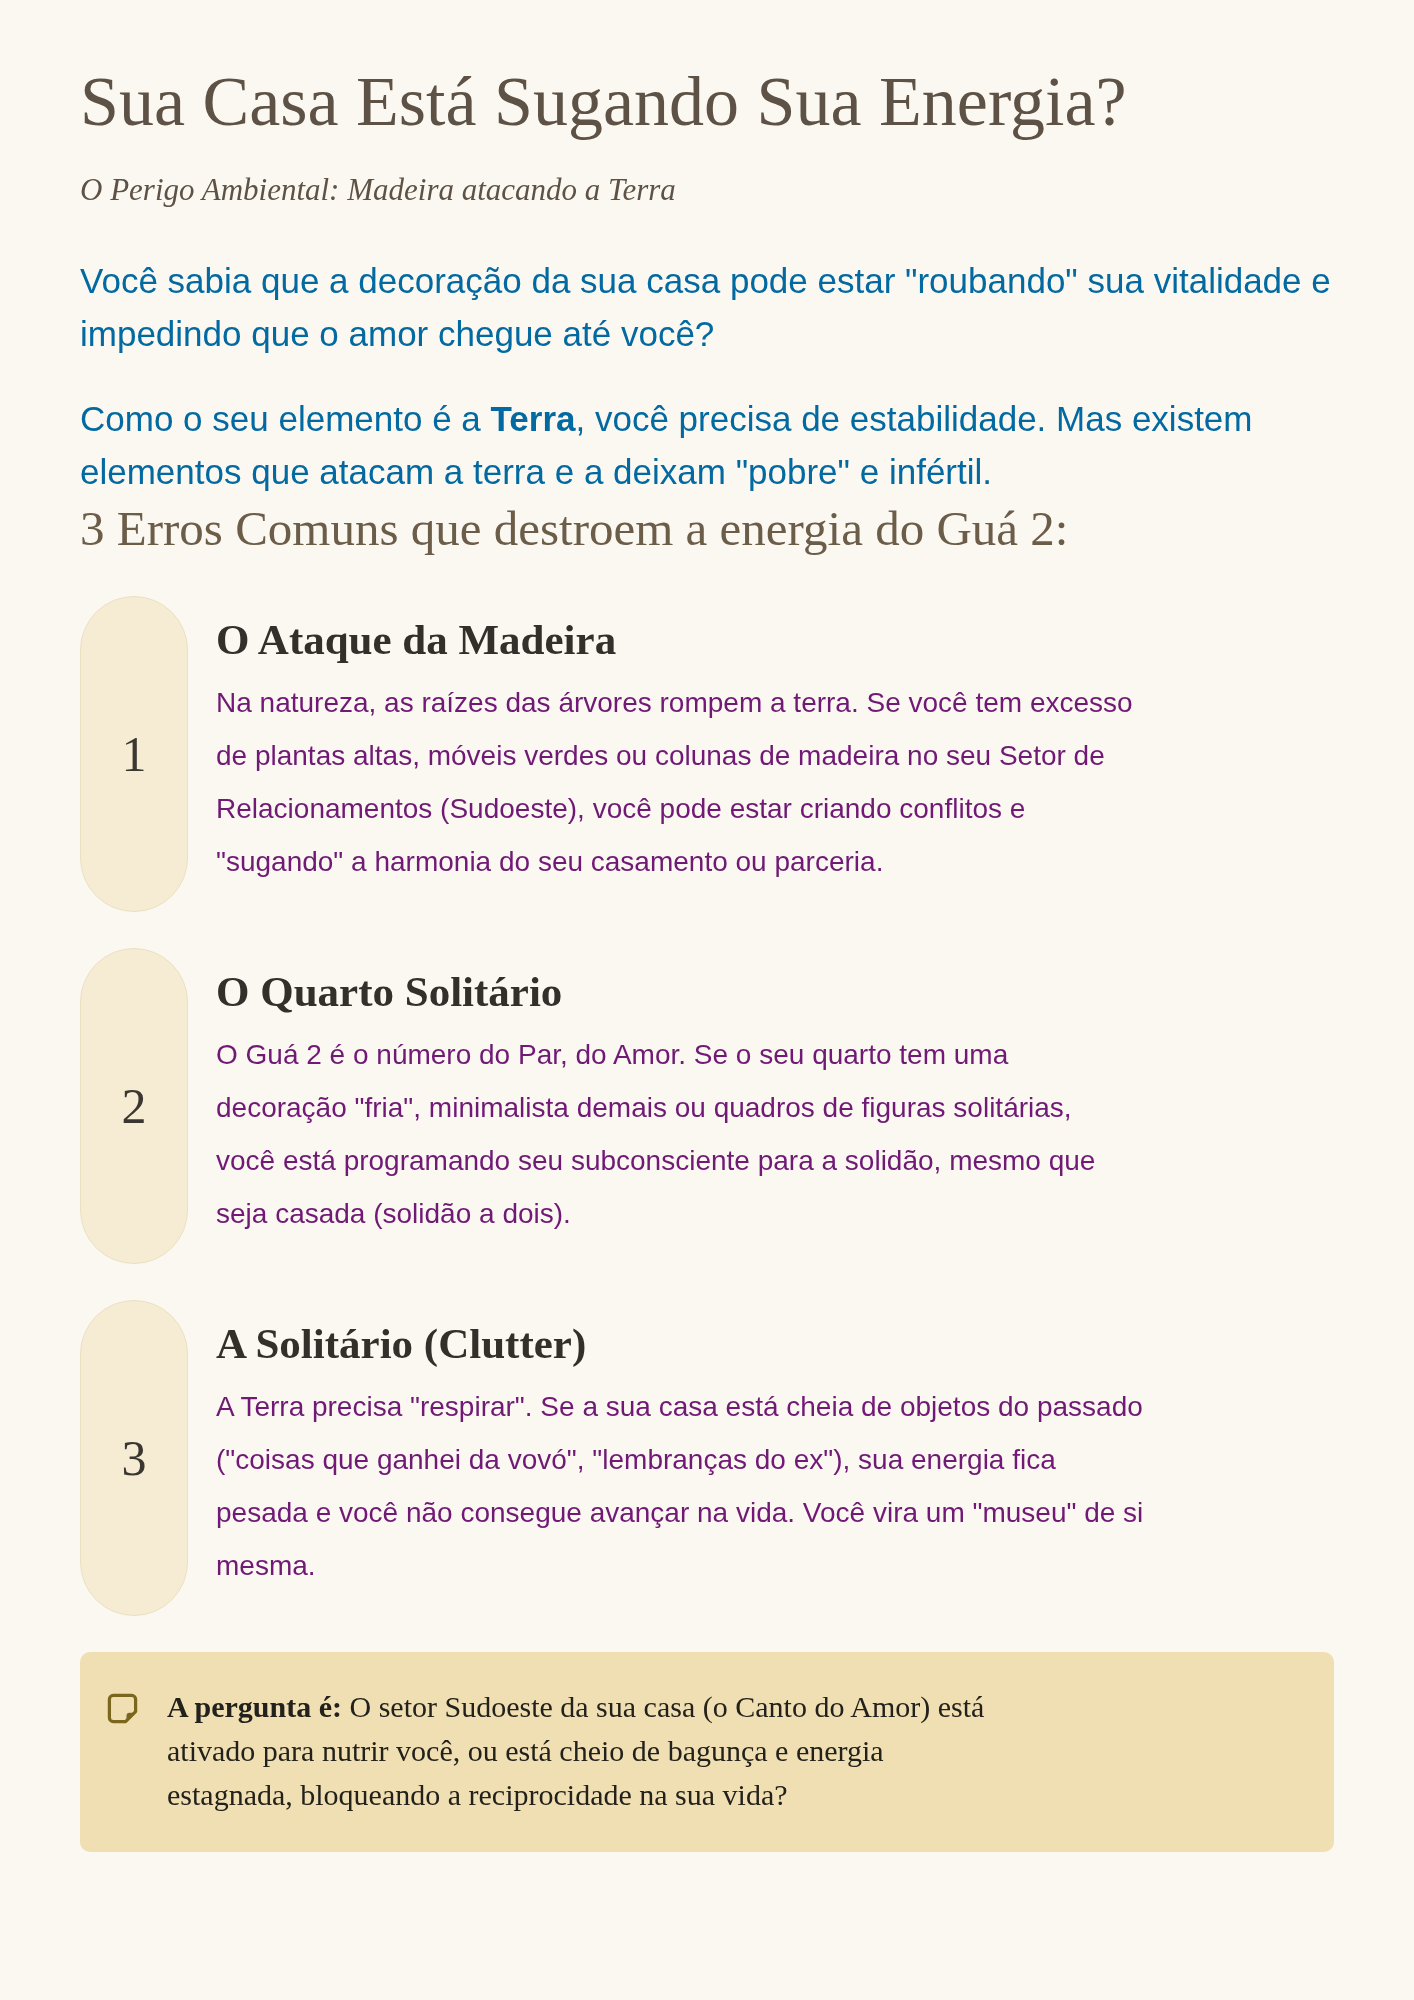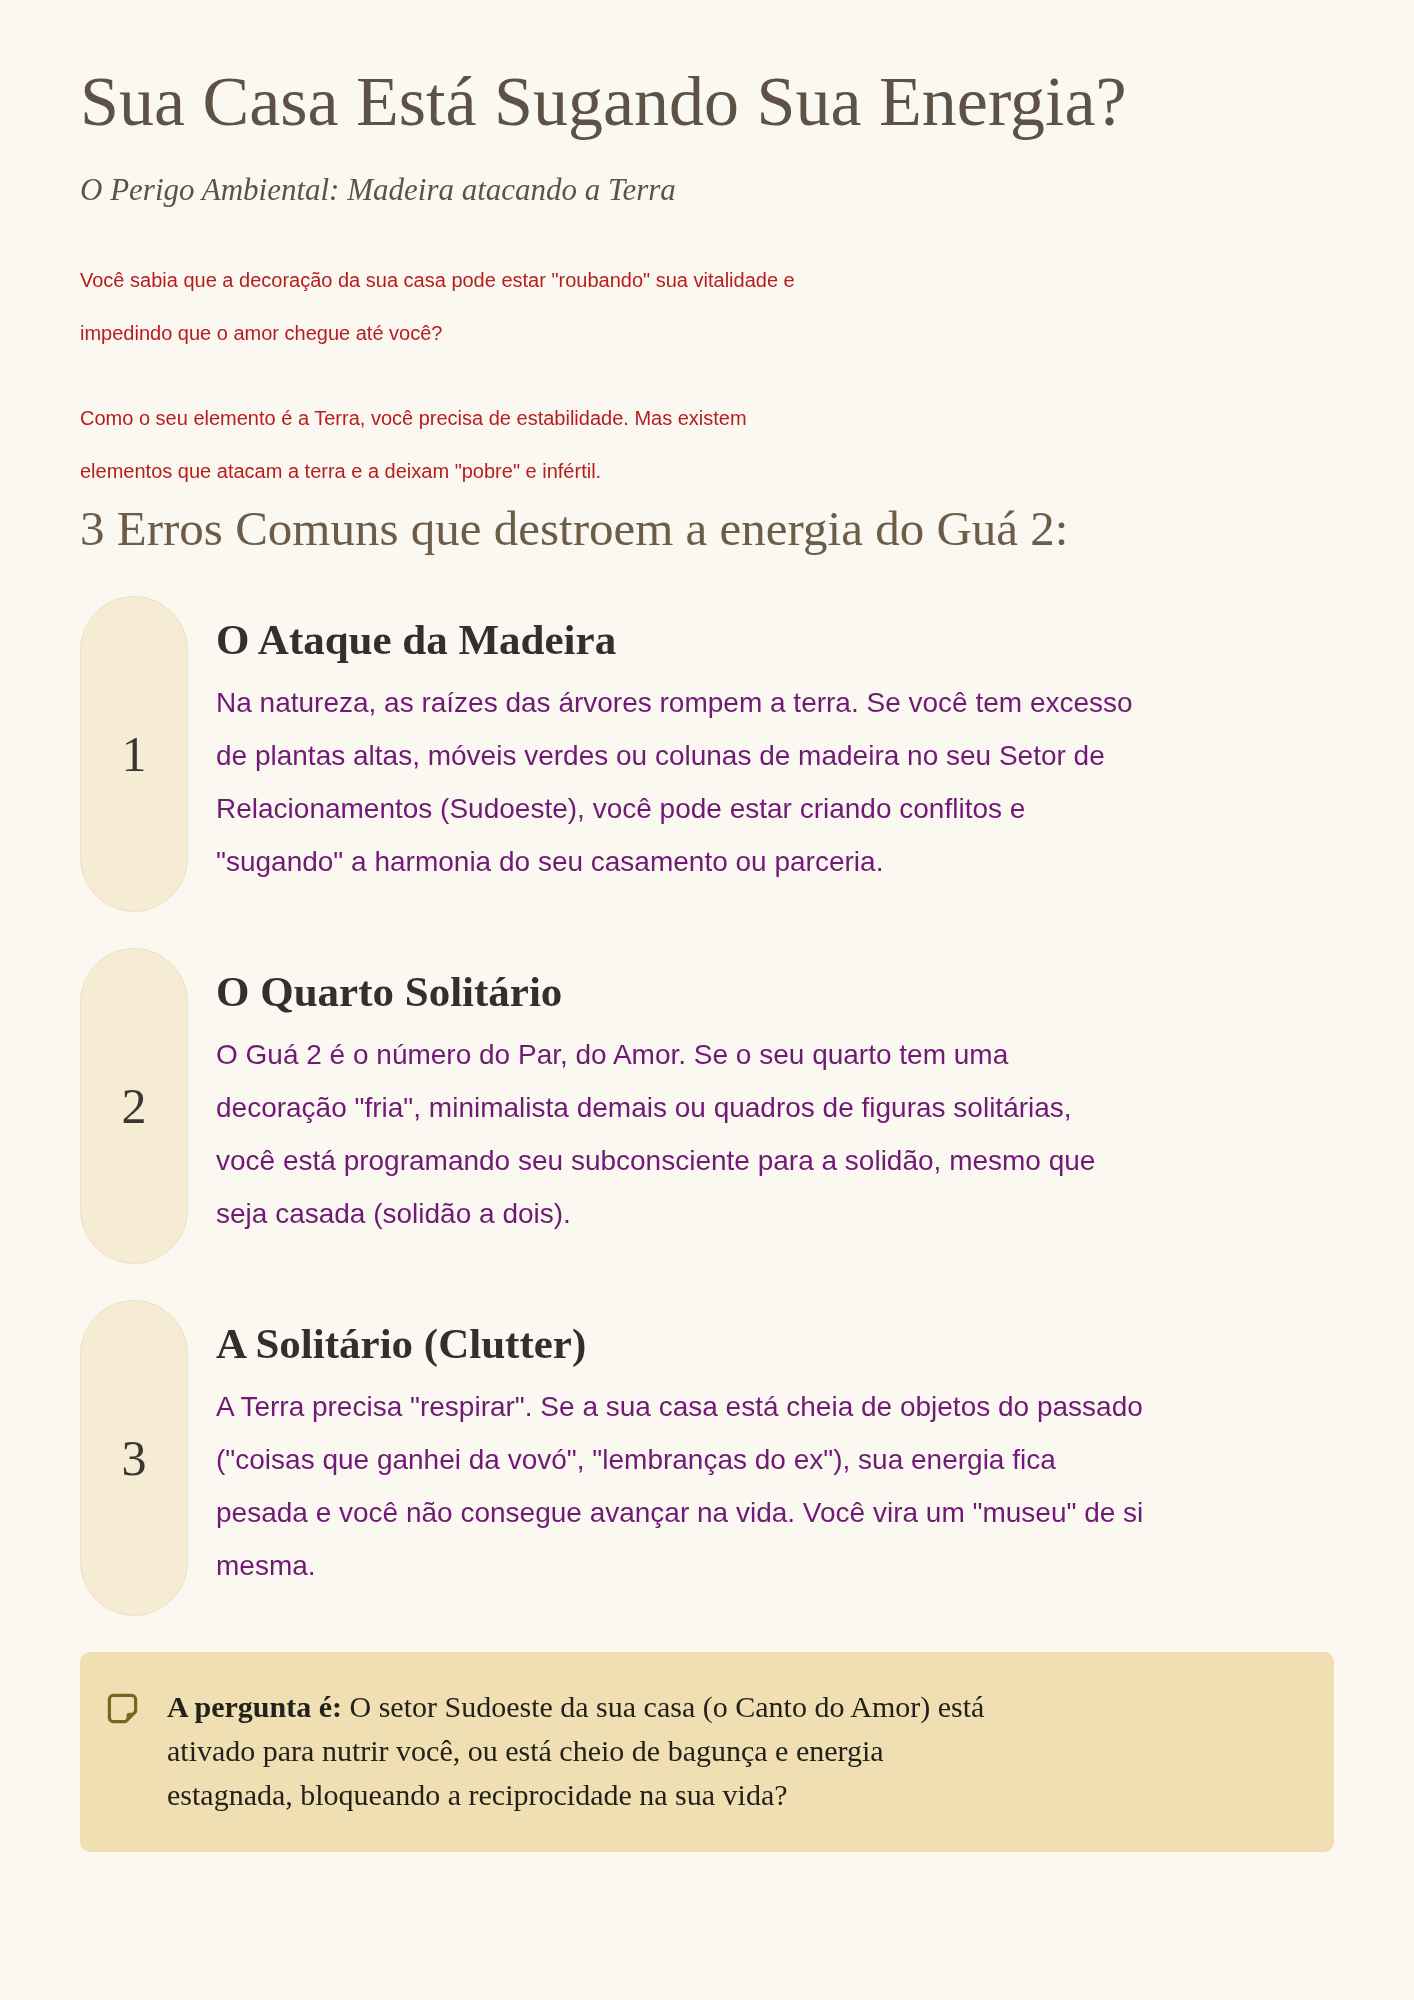--- a/index.html
+++ b/index.html
@@ -26,28 +26,28 @@
     font-family: "Liberation Serif", serif;
     font-style: italic;
     font-weight: 400;
     font-size: 31px;
     line-height: 1.3;
     color: #5d5245;
     margin-top: 26px;
   }
 
   .intro-p {
-    font-size: 20px;
+    font-size: 35px;
     line-height: 53px;
-    color: #b91c1c;
+    color: #0369a1;
     white-space: pre-line;
     margin-top: 32px;
   }
   .intro-p.first { margin-top: 44px; }
-  .intro-p .bold { font-weight: 400; margin-top: 48px; }
+  .intro-p .bold { font-weight: 700; margin-top: 48px; }
 
   .section-heading {
     font-family: "Liberation Serif", serif;
     font-weight: 400;
     font-size: 49px;
     line-height: 1.25;
     color: #6c5d49;
   }
 
   .items { margin-top: 36px; }

